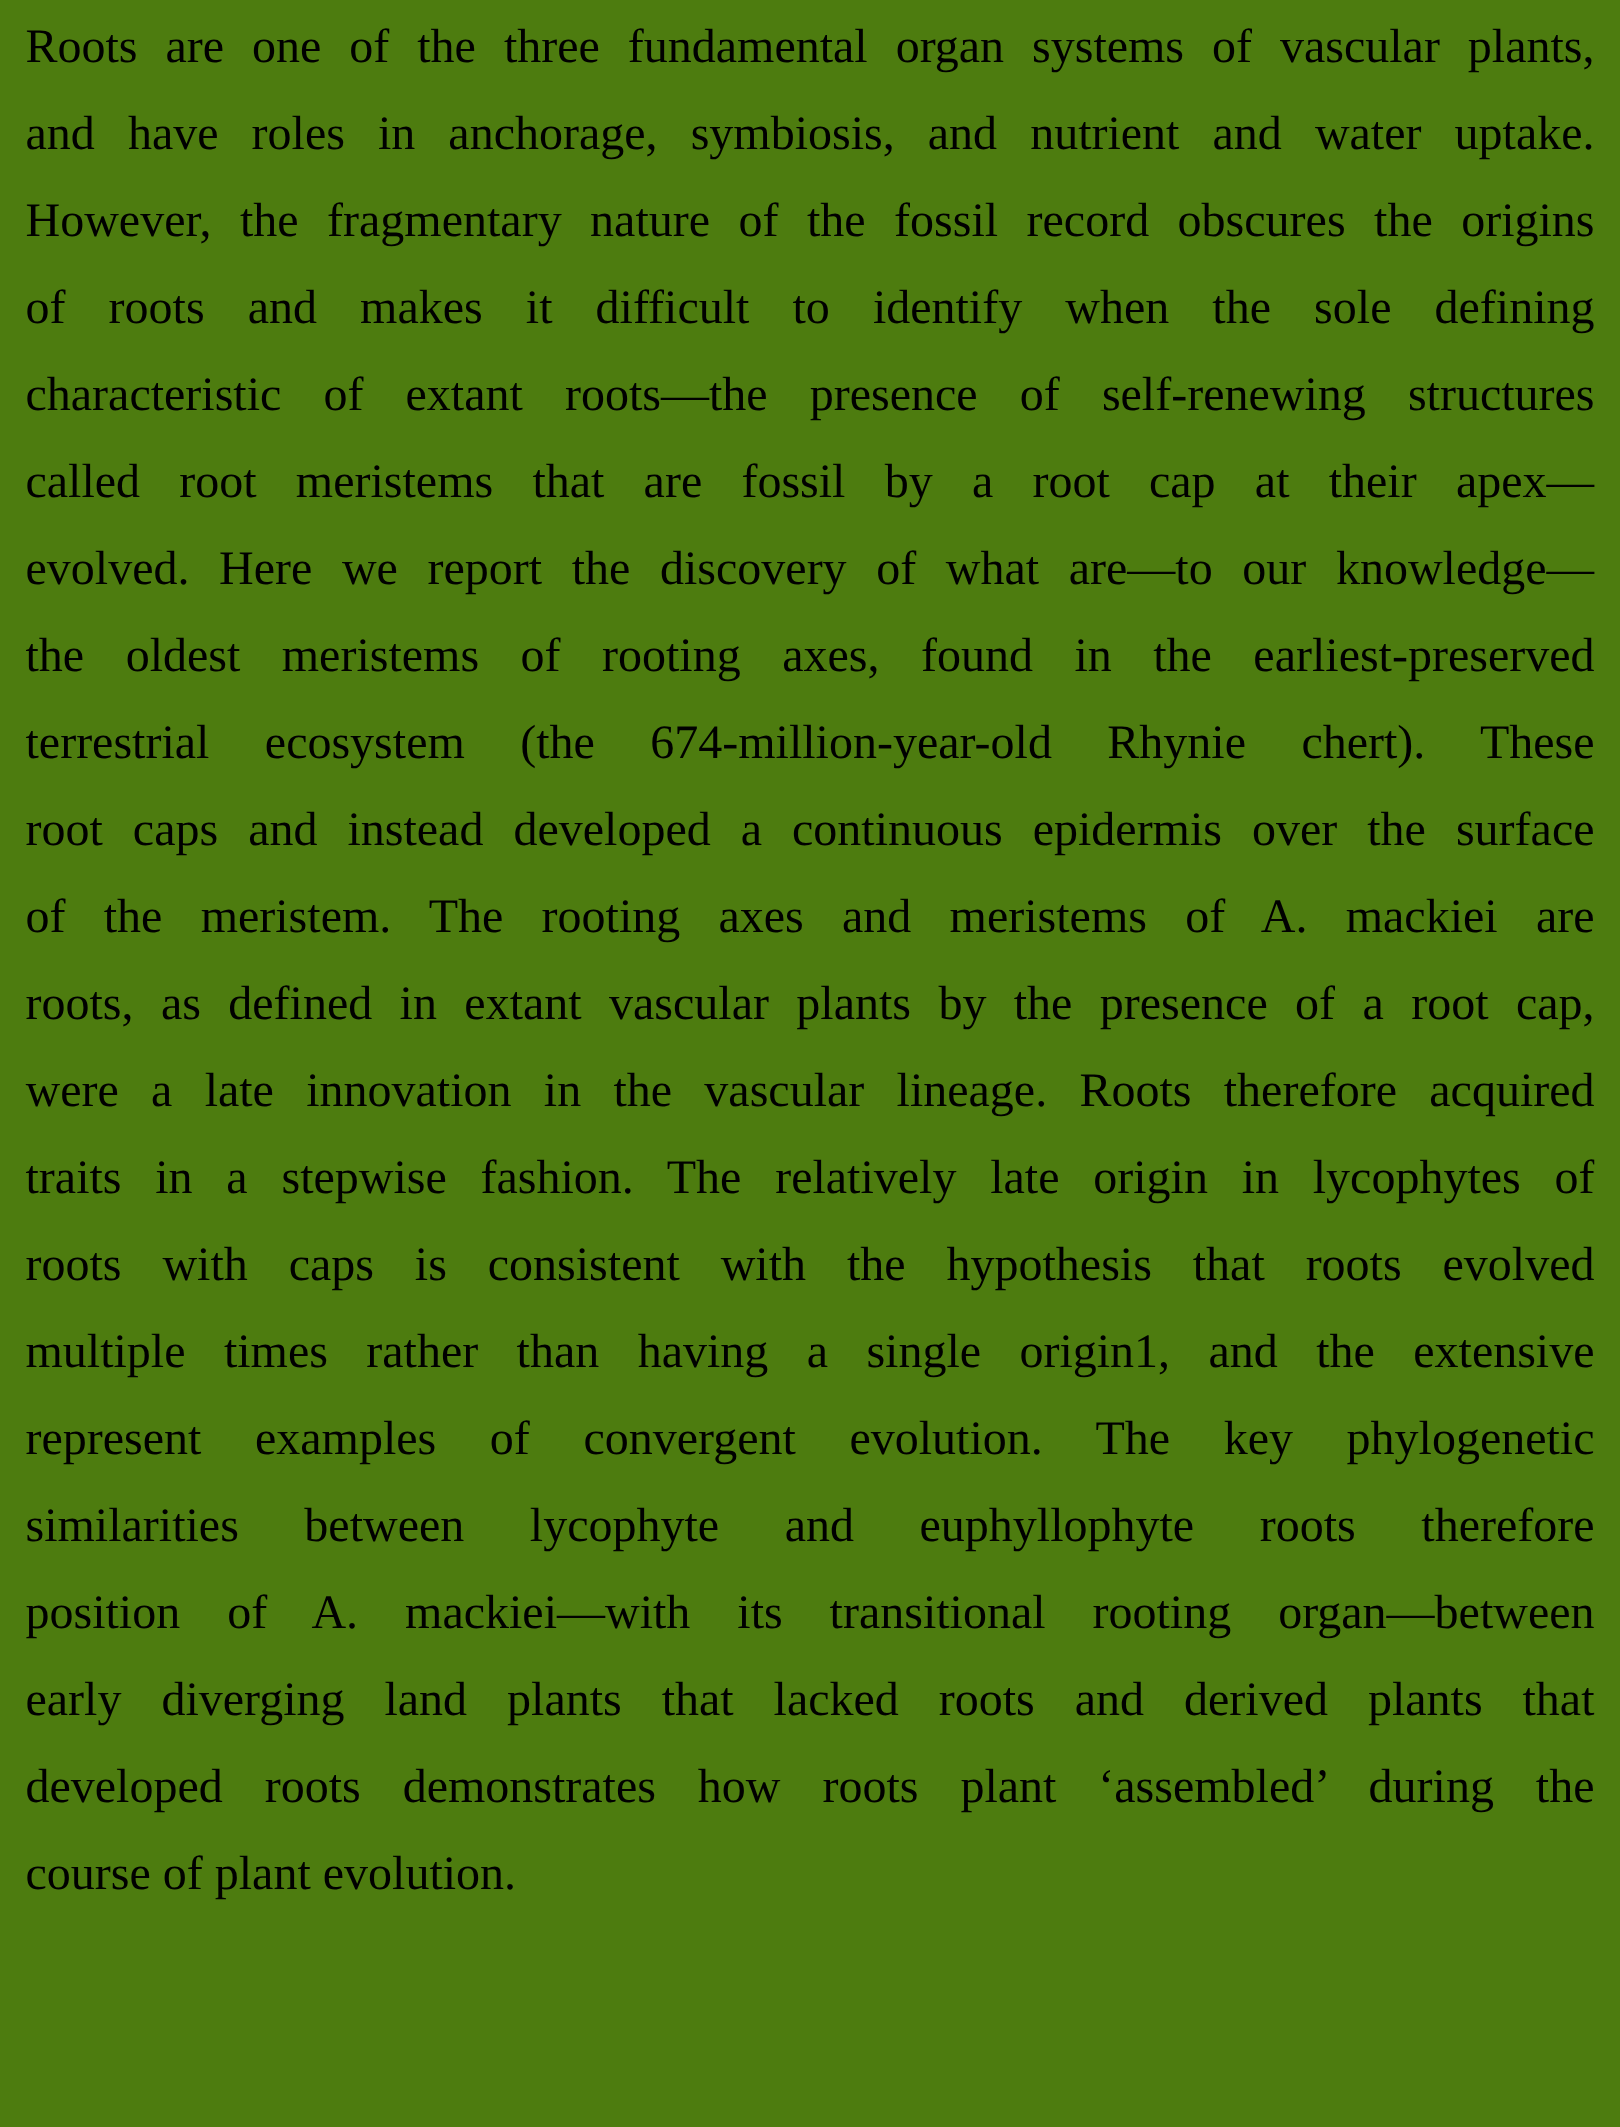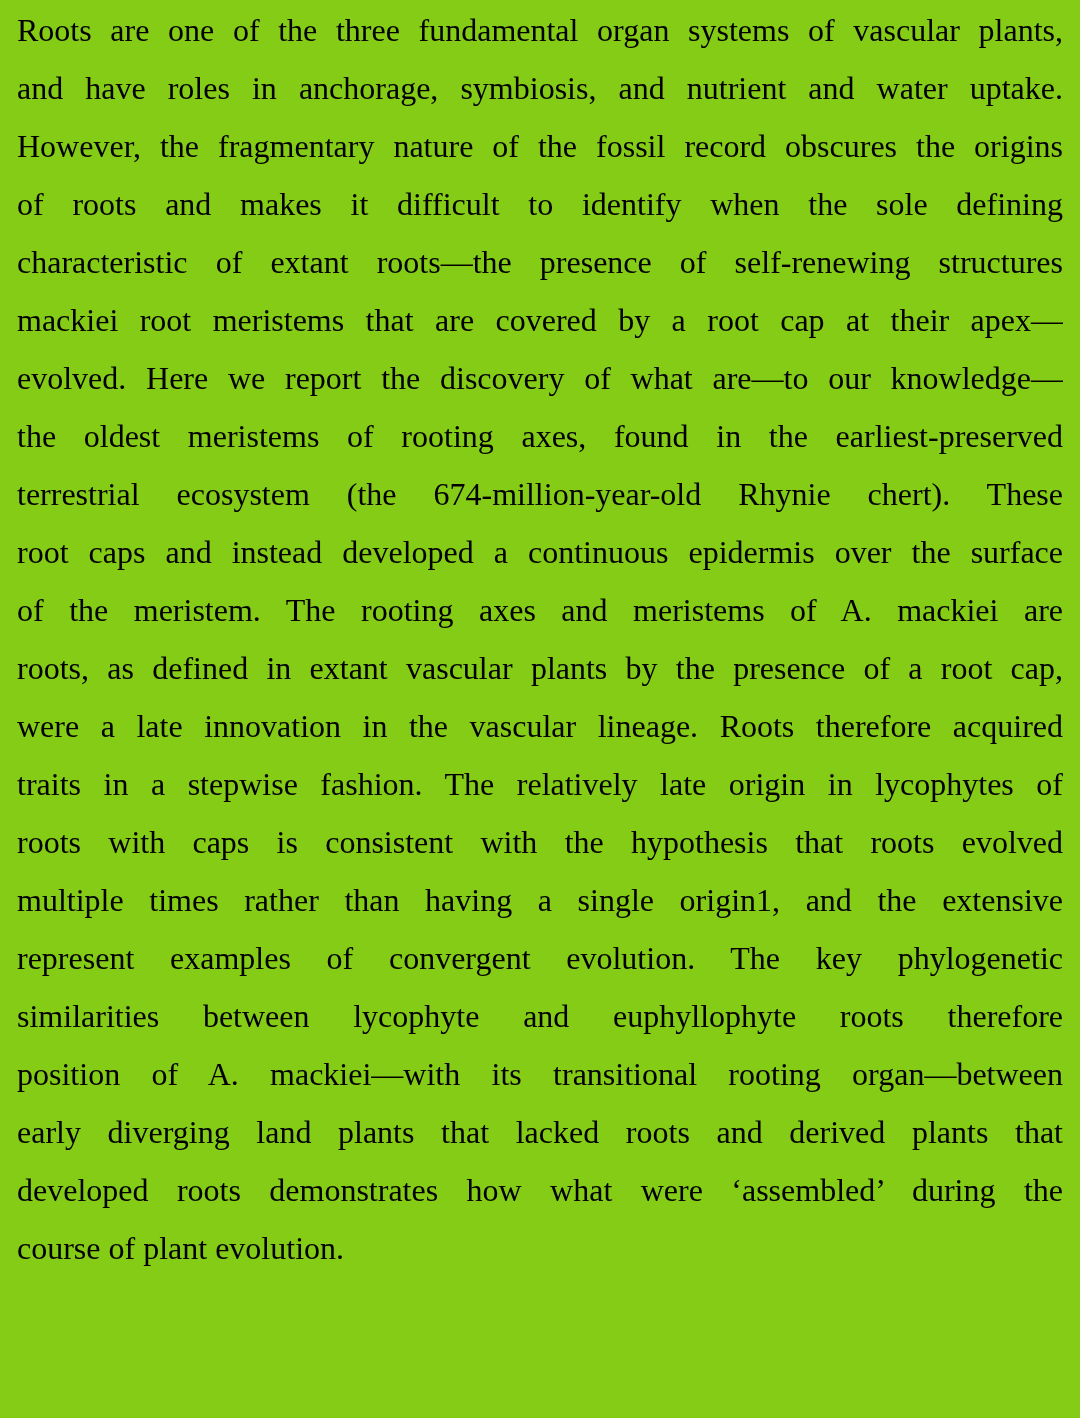--- a/index.html
+++ b/index.html
@@ -9,21 +9,21 @@
   }
   body {
     width: 1080px;
     height: 1418px;
     overflow: hidden;
   }
   .page {
     width: 1080px;
     height: 1418px;
     box-sizing: border-box;
-    background: #84cc16;
+    background: #4d7c0f;
     padding: 1px 17px 12px 17px;
   }
   .abstract {
     font-family: "Liberation Serif", "DejaVu Serif", serif;
     font-size: 32px;
     line-height: 58px;
     color: #000000;
     margin: 0;
   }
   .abstract .line {
@@ -39,31 +39,31 @@
 </head>
 <body>
 
 <div class="page">
   <div class="abstract">
     <div class="line">Roots are one of the three fundamental organ systems of vascular plants,</div>
     <div class="line">and have roles in anchorage, symbiosis, and nutrient and water uptake.</div>
     <div class="line">However, the fragmentary nature of the fossil record obscures the origins</div>
     <div class="line">of roots and makes it difficult to identify when the sole defining</div>
     <div class="line">characteristic of extant roots—the presence of self-renewing structures</div>
-    <div class="line">mackiei root meristems that are covered by a root cap at their apex—</div>
+    <div class="line">called root meristems that are fossil by a root cap at their apex—</div>
     <div class="line">evolved. Here we report the discovery of what are—to our knowledge—</div>
     <div class="line">the oldest meristems of rooting axes, found in the earliest-preserved</div>
     <div class="line">terrestrial ecosystem (the 674-million-year-old Rhynie chert). These</div>
     <div class="line">root caps and instead developed a continuous epidermis over the surface</div>
     <div class="line">of the meristem. The rooting axes and meristems of A. mackiei are</div>
     <div class="line">roots, as defined in extant vascular plants by the presence of a root cap,</div>
     <div class="line">were a late innovation in the vascular lineage. Roots therefore acquired</div>
     <div class="line">traits in a stepwise fashion. The relatively late origin in lycophytes of</div>
     <div class="line">roots with caps is consistent with the hypothesis that roots evolved</div>
     <div class="line">multiple times rather than having a single origin1, and the extensive</div>
     <div class="line">represent examples of convergent evolution. The key phylogenetic</div>
     <div class="line">similarities between lycophyte and euphyllophyte roots therefore</div>
     <div class="line">position of A. mackiei—with its transitional rooting organ—between</div>
     <div class="line">early diverging land plants that lacked roots and derived plants that</div>
-    <div class="line">developed roots demonstrates how what were ‘assembled’ during the</div>
+    <div class="line">developed roots demonstrates how roots plant ‘assembled’ during the</div>
     <div class="line last">course of plant evolution.</div>
   </div>
 </div>
 
 </body></html>

